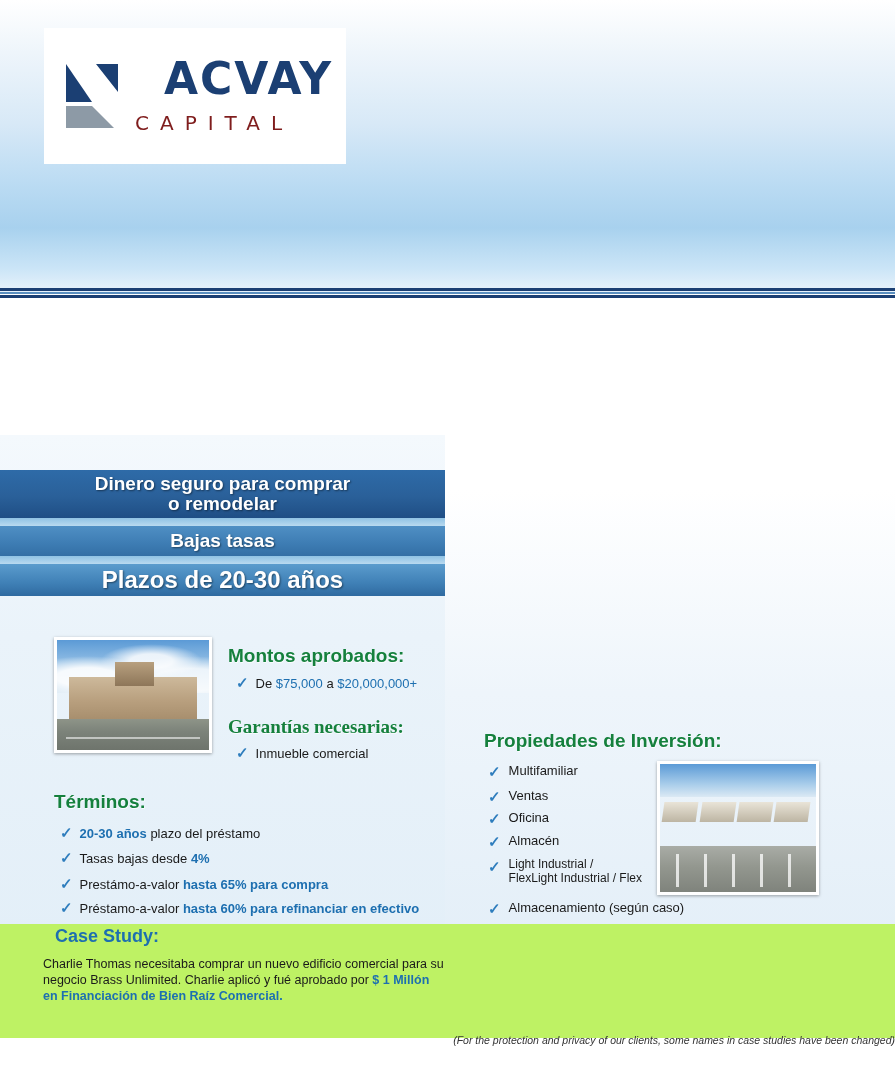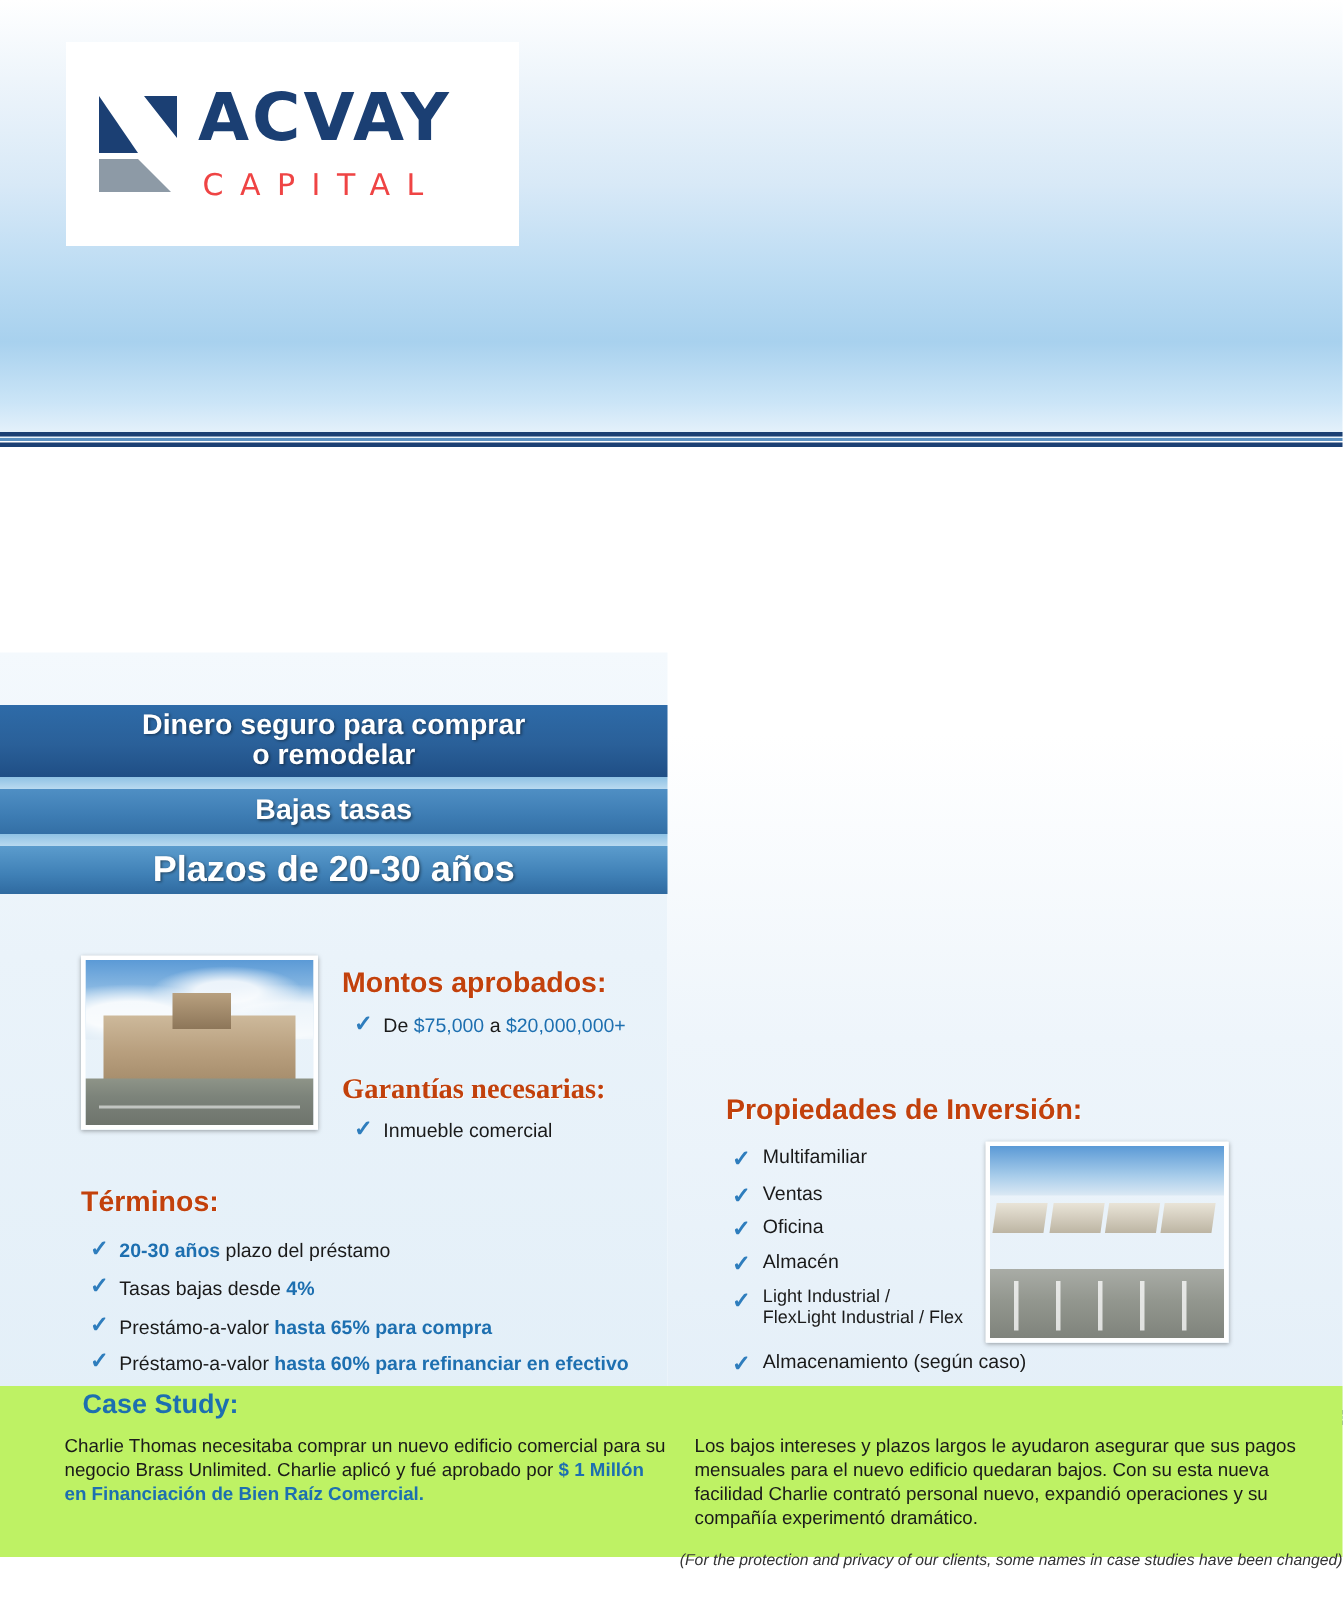--- a/index.html
+++ b/index.html
@@ -70,26 +70,27 @@
     flex-direction: column;
     justify-content: center;
   }
   .logo-word {
     font-family: "DejaVu Sans", sans-serif;
     font-weight: bold;
     font-size: 44px;
     letter-spacing: 2px;
     color: #1b3f73;
     line-height: 1;
+    margin-left: 32px;
   }
   .logo-sub {
     font-family: "DejaVu Sans", sans-serif;
     font-size: 20px;
     letter-spacing: 11px;
-    color: #ef4444;
+    color: #7f1d1d;
     margin-top: 10px;
     margin-left: 3px;
   }
 
   
   .mid-white {
     position: absolute;
     left: 0; top: 300px;
     width: 895px; height: 135px;
     background: #ffffff;
@@ -186,21 +187,21 @@
     background: linear-gradient(to bottom, #e9e4d8, #bdb5a3); transform: skewX(-8deg); }
   .ground2 { position:absolute; left:0; bottom:0; width:100%; height:36%;
     background: linear-gradient(to bottom, #a9aca6 0%, #93978f 45%, #7f837c 100%); }
   .stripe { position:absolute; bottom:4%; width:3px; height:26%;
     background: rgba(255,255,255,0.75); }
 
   
   .sec-head {
     position: absolute;
     font-weight: bold;
-    color: #c2410c;
+    color: #15803d;
     font-size: 19px;
     text-shadow: 0.5px 0.5px 0 rgba(255,255,255,0.8);
     white-space: nowrap;
   }
   .h-montos     { left: 228px; top: 645px; }
   .h-garantias  { left: 228px; top: 716px; font-family: Liberation Serif, serif; }
   .h-terminos   { left: 54px;  top: 791px; }
   .h-props      { left: 484px; top: 730px; font-size: 19px; }
 
   
@@ -413,15 +414,14 @@
   <div class="bot-a"></div>
   <div class="bot-b"></div>
   <div class="bot-c"></div>
 </div>
 
 <div class="case-area">
   <div class="case-title">Case Study:</div>
   <div class="case-col-l">
     <span>Charlie Thomas necesitaba comprar un nuevo edificio comercial para su negocio Brass Unlimited. Charlie aplicó y fué aprobado por </span><span class="bold-blue">$ 1 Millón en Financiación de Bien Raíz Comercial.</span>
   </div>
-  <div class="case-col-r">Los bajos  intereses y plazos largos le ayudaron asegurar que sus pagos mensuales para el nuevo edificio quedaran bajos. Con su esta nueva facilidad Charlie contrató personal nuevo, expandió operaciones y su compañía experimentó dramático.</div>
   <div class="case-note">(For the protection and privacy of our clients, some names in case studies have been changed)</div>
 </div>
 
 </body></html>

